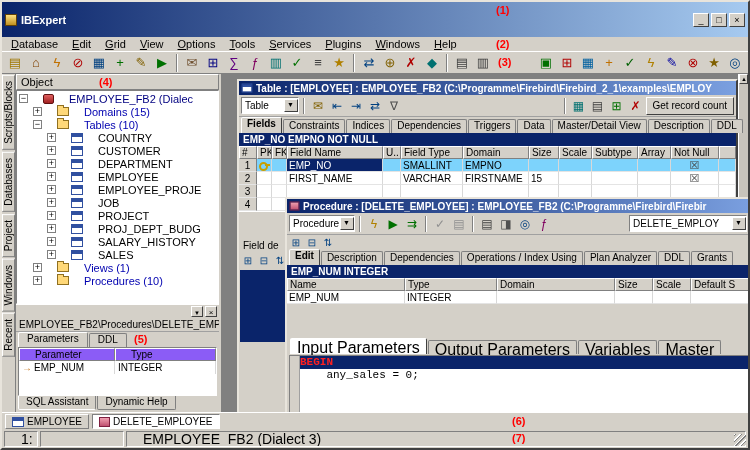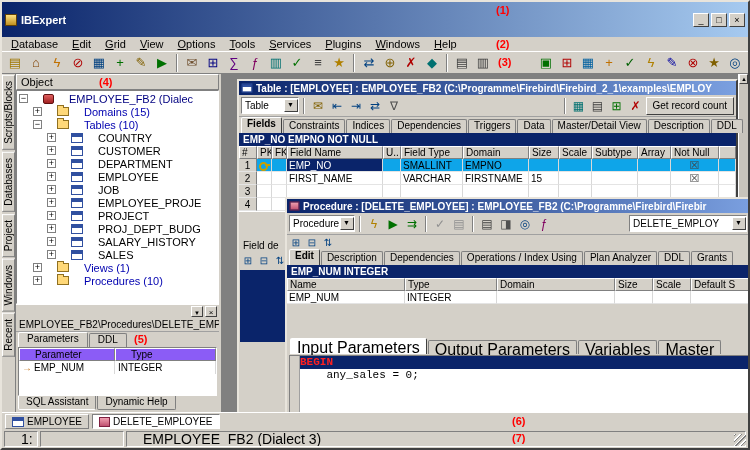--- a/index.html
+++ b/index.html
@@ -130,21 +130,21 @@
   .fg-head, .fg-row { display:flex; height:13px; }
   .fg-hc { background:#d4d0c8; border:1px solid; border-color:#fff #808080 #808080 #fff; font-size:10px;
            padding:0 2px; white-space:nowrap; overflow:hidden; flex:none; }
   .fg-row { background:#fff; }
   .fg-c { font-size:10px; padding:0 2px; border-right:1px solid #d8d8d8; border-bottom:1px solid #e4e4e4;
           white-space:nowrap; overflow:hidden; flex:none; display:flex; align-items:center; }
   .numc { background:#d4d0c8; border-right:1px solid #808080; justify-content:center; }
   .c0{width:18px}.c1{width:15px}.c2{width:15px}.c3{width:96px}.c4{width:18px}.c5{width:62px}
   .c6{width:66px}.c7{width:30px}.c8{width:33px}.c9{width:46px}.c10{width:33px}.c11{width:48px}
   .cfill{flex:1}
-  .hl > .fg-c { background:#0ea5e9; } .hl > .numc { background:#d4d0c8; }
+  .hl > .fg-c { background:#7dd3fc; } .hl > .numc { background:#d4d0c8; }
   .focus { background:#0a246a !important; color:#fff; }
   .ck { justify-content:center; color:#404040; font-size:11px; }
   .key-icon { display:inline-block; width:11px; height:7px; position:relative; }
   .key-icon::before { content:""; position:absolute; left:0; top:0; width:5px; height:5px;
                       border:2px solid #c8a000; border-radius:50%; }
   .key-icon::after { content:""; position:absolute; left:6px; top:2px; width:5px; height:2px; background:#c8a000; }
 
   .tw-bottom { flex:1; min-height:0; position:relative; background:#d4d0c8; border-top:1px solid #fff; }
   .fd-label { position:absolute; left:4px; top:28px; font-size:10px; }
   .fd-strip { position:absolute; left:2px; top:42px; display:flex; gap:2px; }
@@ -318,26 +318,26 @@
             <span>DEPARTMENT</span>
           </div>
             <div class="trow lvl2">
             <span class="exp plus"></span>
             <span class="ico-table"></span>
             <span>EMPLOYEE</span>
           </div>
             <div class="trow lvl2">
             <span class="exp plus"></span>
             <span class="ico-table"></span>
+            <span>EMPLOYEE_PROJE</span>
+          </div>
+            <div class="trow lvl2">
+            <span class="exp plus"></span>
+            <span class="ico-table"></span>
             <span>JOB</span>
-          </div>
-            <div class="trow lvl2">
-            <span class="exp plus"></span>
-            <span class="ico-table"></span>
-            <span>EMPLOYEE_PROJE</span>
           </div>
             <div class="trow lvl2">
             <span class="exp plus"></span>
             <span class="ico-table"></span>
             <span>PROJECT</span>
           </div>
             <div class="trow lvl2">
             <span class="exp plus"></span>
             <span class="ico-table"></span>
             <span>PROJ_DEPT_BUDG</span>

